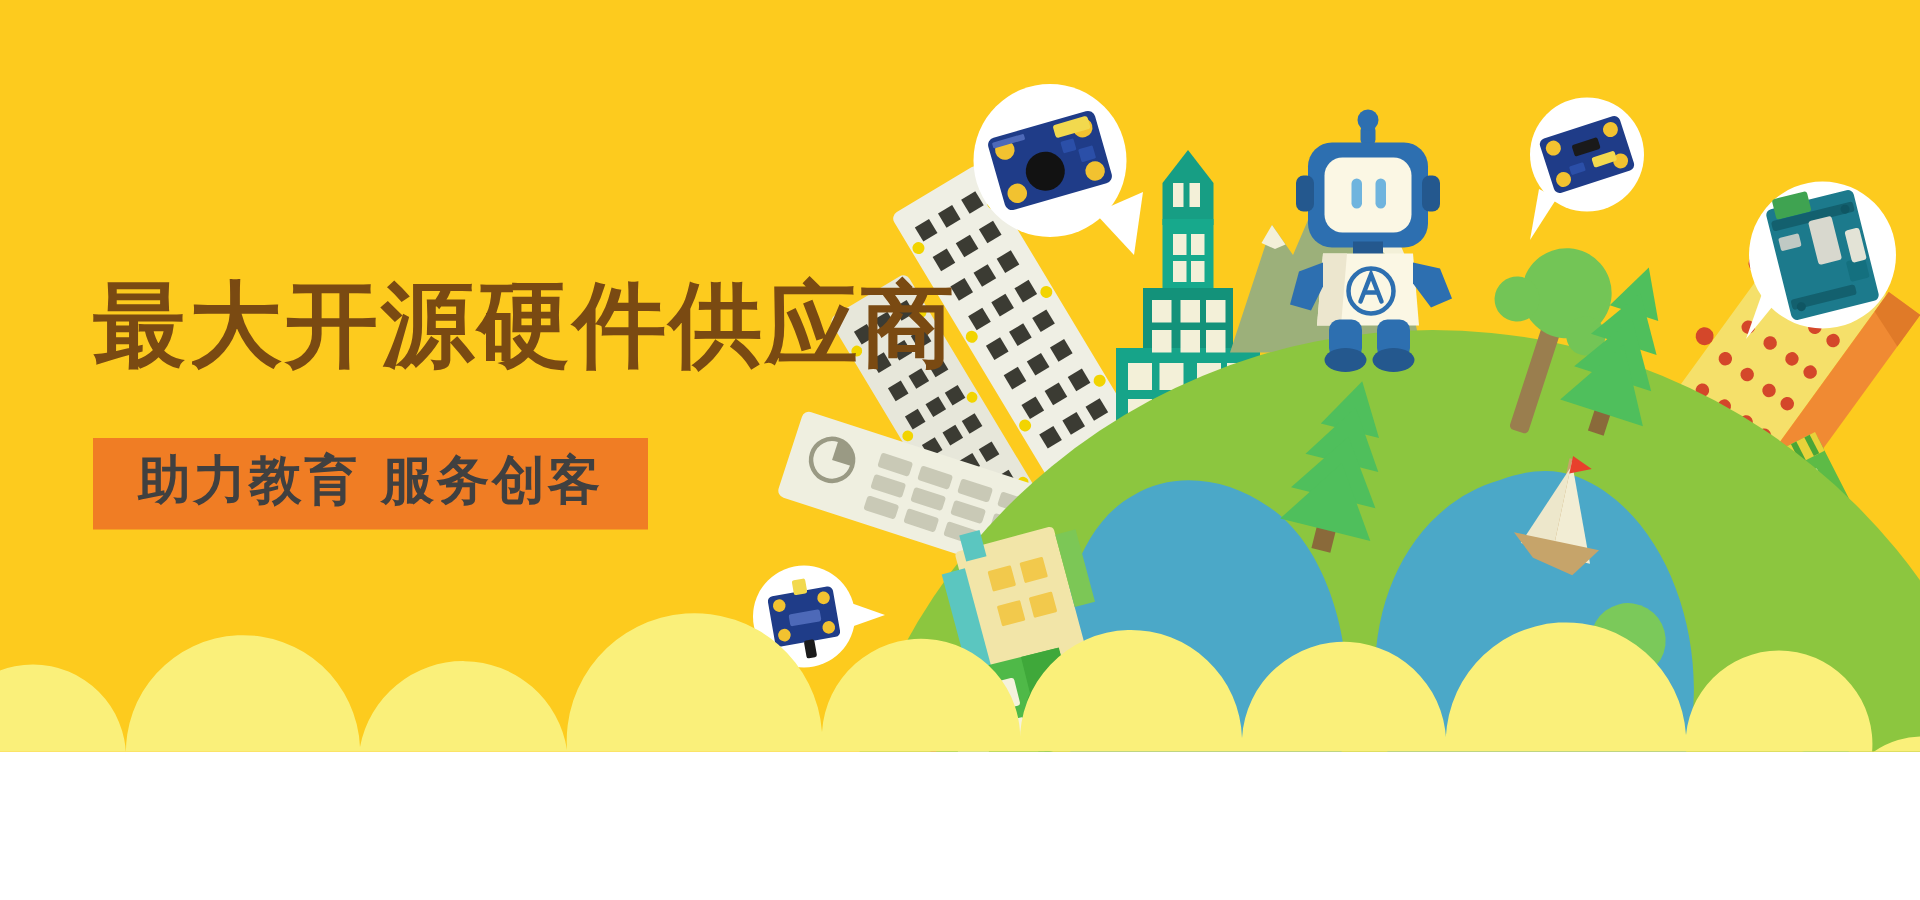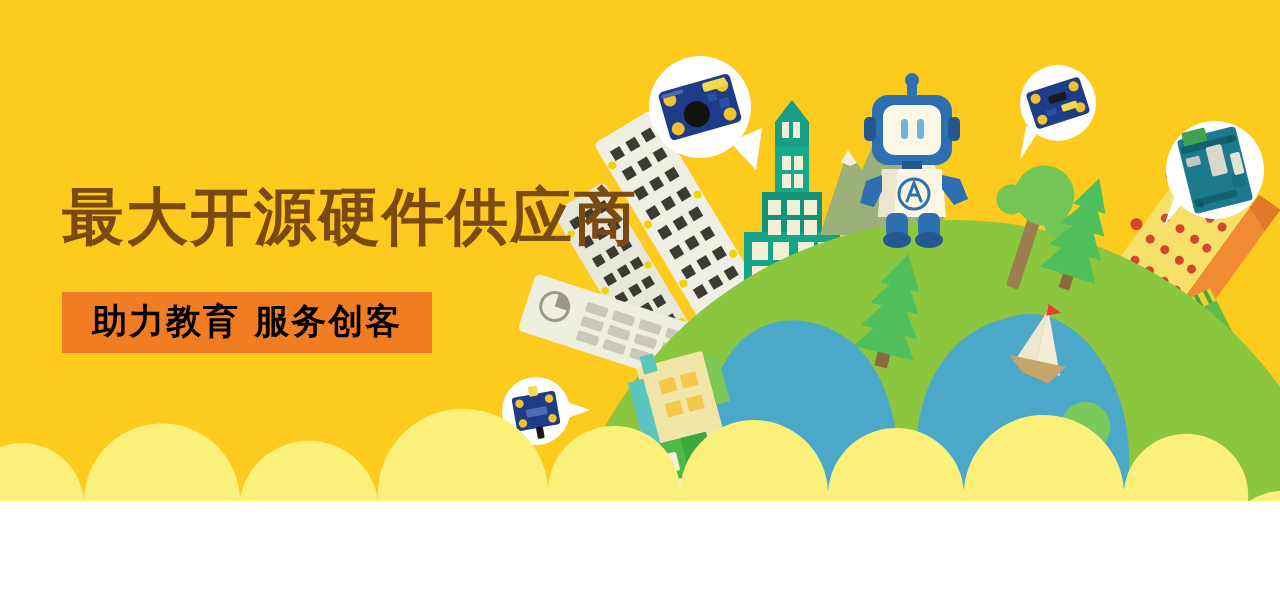--- a/index.html
+++ b/index.html
@@ -20,21 +20,21 @@
   .headline{
     font-size:62px; font-weight:bold; color:#7A4A12;
     letter-spacing:2px; line-height:1.0; white-space:nowrap;
     font-family:"DejaVu Sans","Liberation Sans", sans-serif;
   }
   .sub-wrap{
     margin-top:44px; background:#F07D24;
     display:inline-block; padding:11px 30px 13px 30px;
   }
   .subline{
-    font-size:35px; font-weight:bold; color:#000000;
+    font-size:35px; font-weight:bold; color:#404040;
     letter-spacing:2px; white-space:nowrap; line-height:1.05;
     font-family:"DejaVu Sans","Liberation Sans", sans-serif;
   }
 </style>
 </head>
 <body>
 
 <div id="banner">
 
   <svg id="art" viewBox="0 0 1280 600" xmlns="http://www.w3.org/2000/svg">

